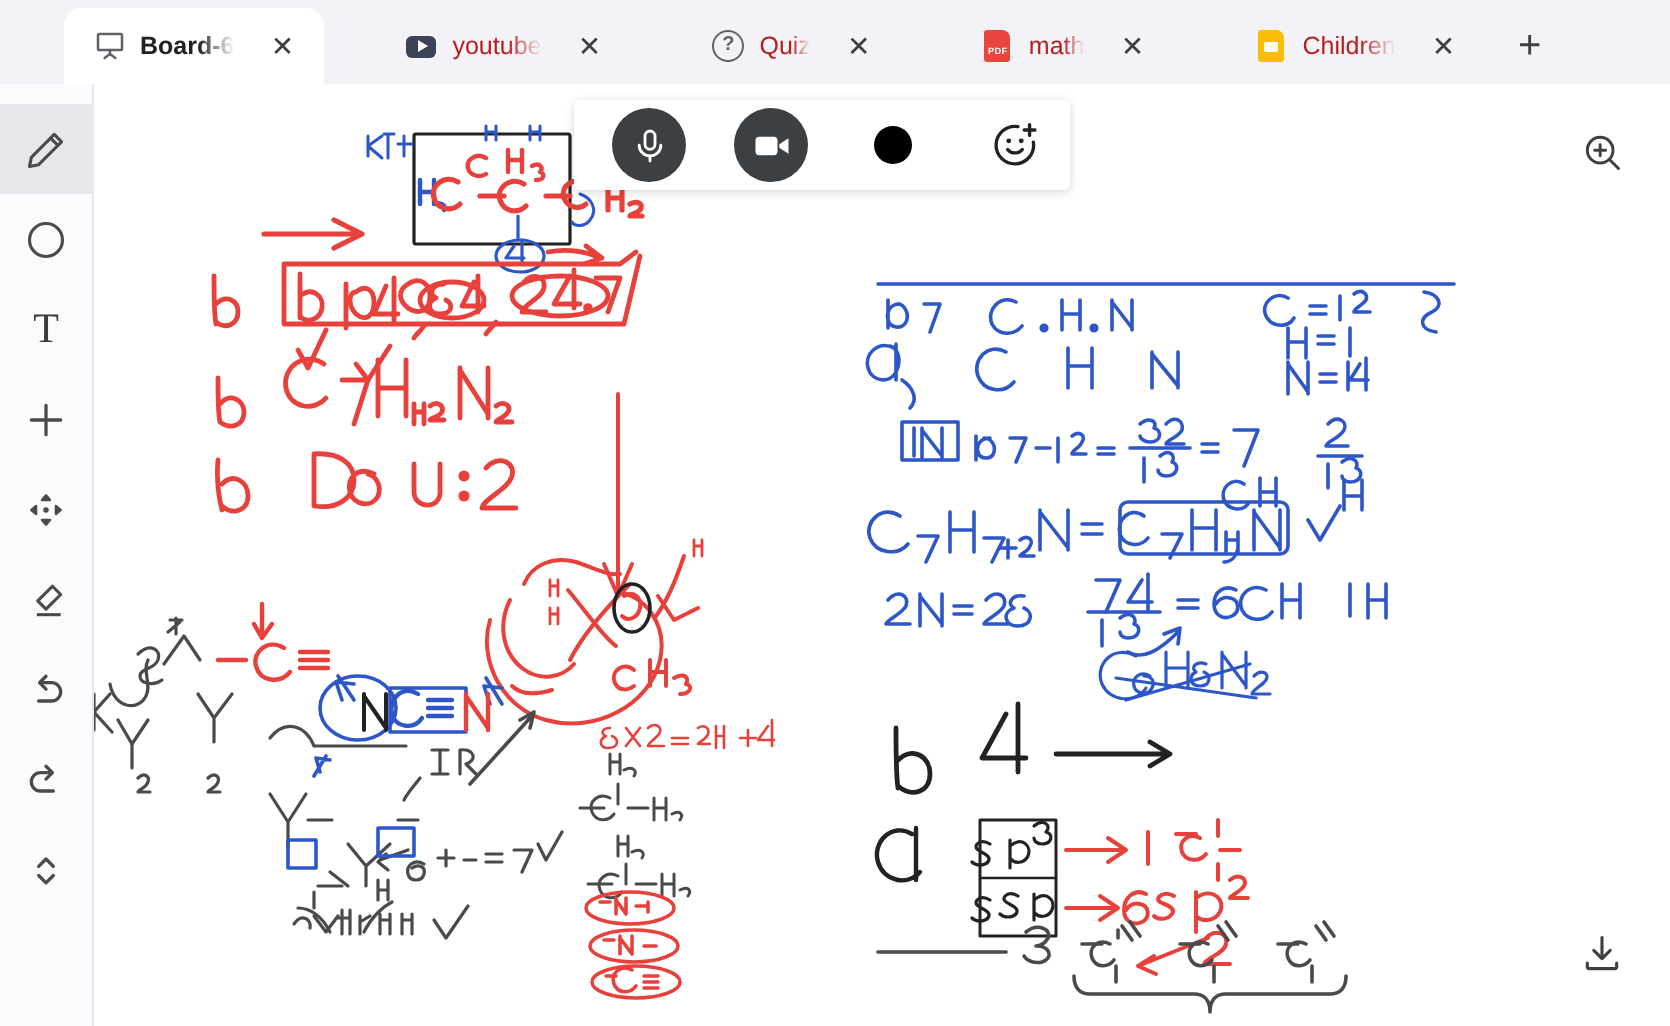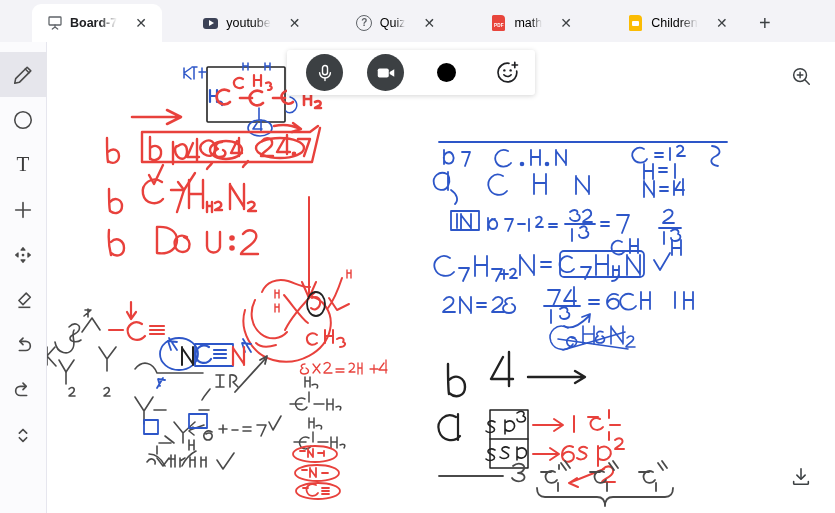--- a/index.html
+++ b/index.html
@@ -34,21 +34,21 @@
     cursor: default;
   }
   .tab.active { background: #ffffff; }
   .tab-icon {
     width: 17px; height: 17px;
     flex: 0 0 17px;
     display: flex; align-items: center; justify-content: center;
   }
   .tab-label {
     font-size: 12.5px;
-    color: #000000;
+    color: #b91c1c;
     white-space: nowrap;
     overflow: hidden;
     max-width: 64px;
     -webkit-mask-image: linear-gradient(to right, #000 62%, transparent 100%);
             mask-image: linear-gradient(to right, #000 62%, transparent 100%);
   }
   .tab.active .tab-label { font-weight: bold; color: #202124; max-width: 58px; }
   .tab-close {
     width: 22px; height: 22px;
     margin-left: 6px; margin-right: 4px;
@@ -179,21 +179,21 @@
 
   <div id="tabbar">
 
     <div class="tab active">
       <span class="tab-icon">
         <svg class="fav-board" viewBox="0 0 24 24" fill="none" stroke="#5f6368" stroke-width="1.9" stroke-linecap="round">
           <rect x="3" y="3" width="18" height="12" rx="1"></rect>
           <path d="M12 15v3M12 18l-4 3M12 18l4 3"></path>
         </svg>
       </span>
-      <span class="tab-label">Board-7</span>
+      <span class="tab-label">Board-6</span>
       <span class="tab-close">✕</span>
     </div>
 
     <div class="tab-spacer"></div>
 
     <div class="tab">
       <span class="tab-icon">
           <span class="fav-yt"></span>
         </span>
       <span class="tab-label">youtube</span>

